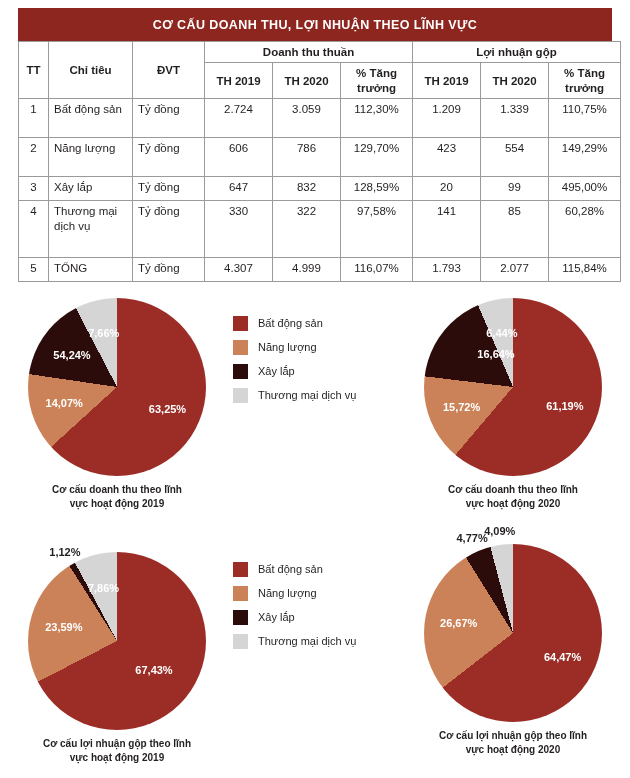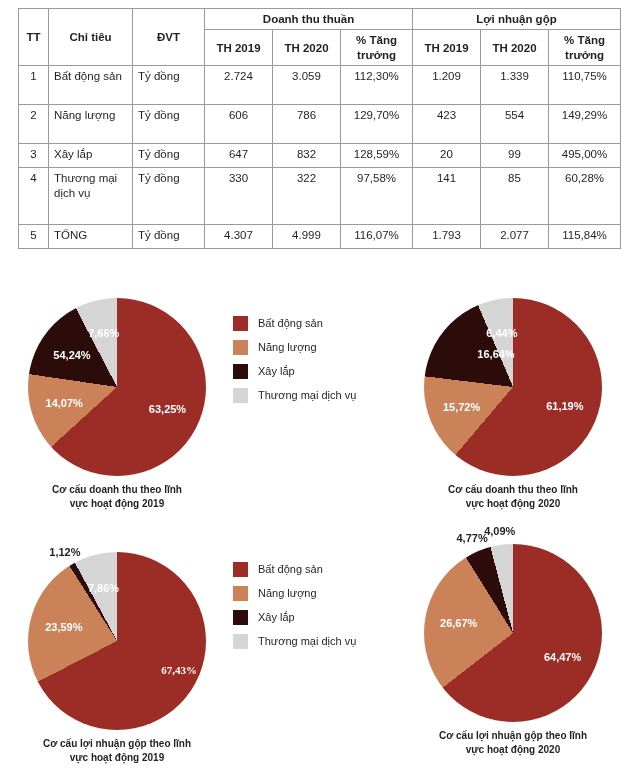--- a/index.html
+++ b/index.html
@@ -131,20 +131,21 @@
   .legend-text {
     font-size: 11px;
     color: #231f20;
     line-height: 1.1;
   }
 </style>
 </head>
 <body>
 
 <div class="table-wrap">
+  <div class="tbl-title">CƠ CẤU DOANH THU, LỢI NHUẬN THEO LĨNH VỰC</div>
   <table class="fin">
     <colgroup>
       <col class="c-tt">
         <col class="c-ct">
         <col class="c-dvt">
       <col class="c-num">
         <col class="c-num">
         <col class="c-pct">
       <col class="c-num">
         <col class="c-num">
@@ -274,21 +275,21 @@
         <div>Cơ cấu doanh thu theo lĩnh</div>
         <div>vực hoạt động 2020</div>
       </div>
     </div>
   </div>
 
   <div class="chart-row">
 
     <div class="chart-cell left" style="top:14px;">
       <div class="pie" id="pie-2" style="background: conic-gradient(rgb(155, 45, 38) 0deg, rgb(155, 45, 38) 242.748deg, rgb(204, 130, 89) 242.748deg, rgb(204, 130, 89) 327.672deg, rgb(43, 12, 10) 327.672deg, rgb(43, 12, 10) 331.704deg, rgb(213, 213, 213) 331.704deg, rgb(213, 213, 213) 360deg);">
-          <div class="slice-label on-pie" style="left: 151px; top: 117.7px; font-family: Liberation Serif, serif;">67,43%</div>
+          <div class="slice-label on-pie" style="left: 126px; top: 117.7px;">67,43%</div>
           <div class="slice-label on-pie" style="left: 35.8px; top: 74.5px;">23,59%</div>
           <div class="slice-label outside" style="left: 36.9px; top: -0.1px;">1,12%</div>
           <div class="slice-label on-pie" style="left: 75.5px; top: 35.5px;">7,86%</div>
         </div>
       <div class="chart-caption">
         <div>Cơ cấu lợi nhuận gộp theo lĩnh</div>
         <div>vực hoạt động 2019</div>
       </div>
     </div>
 

